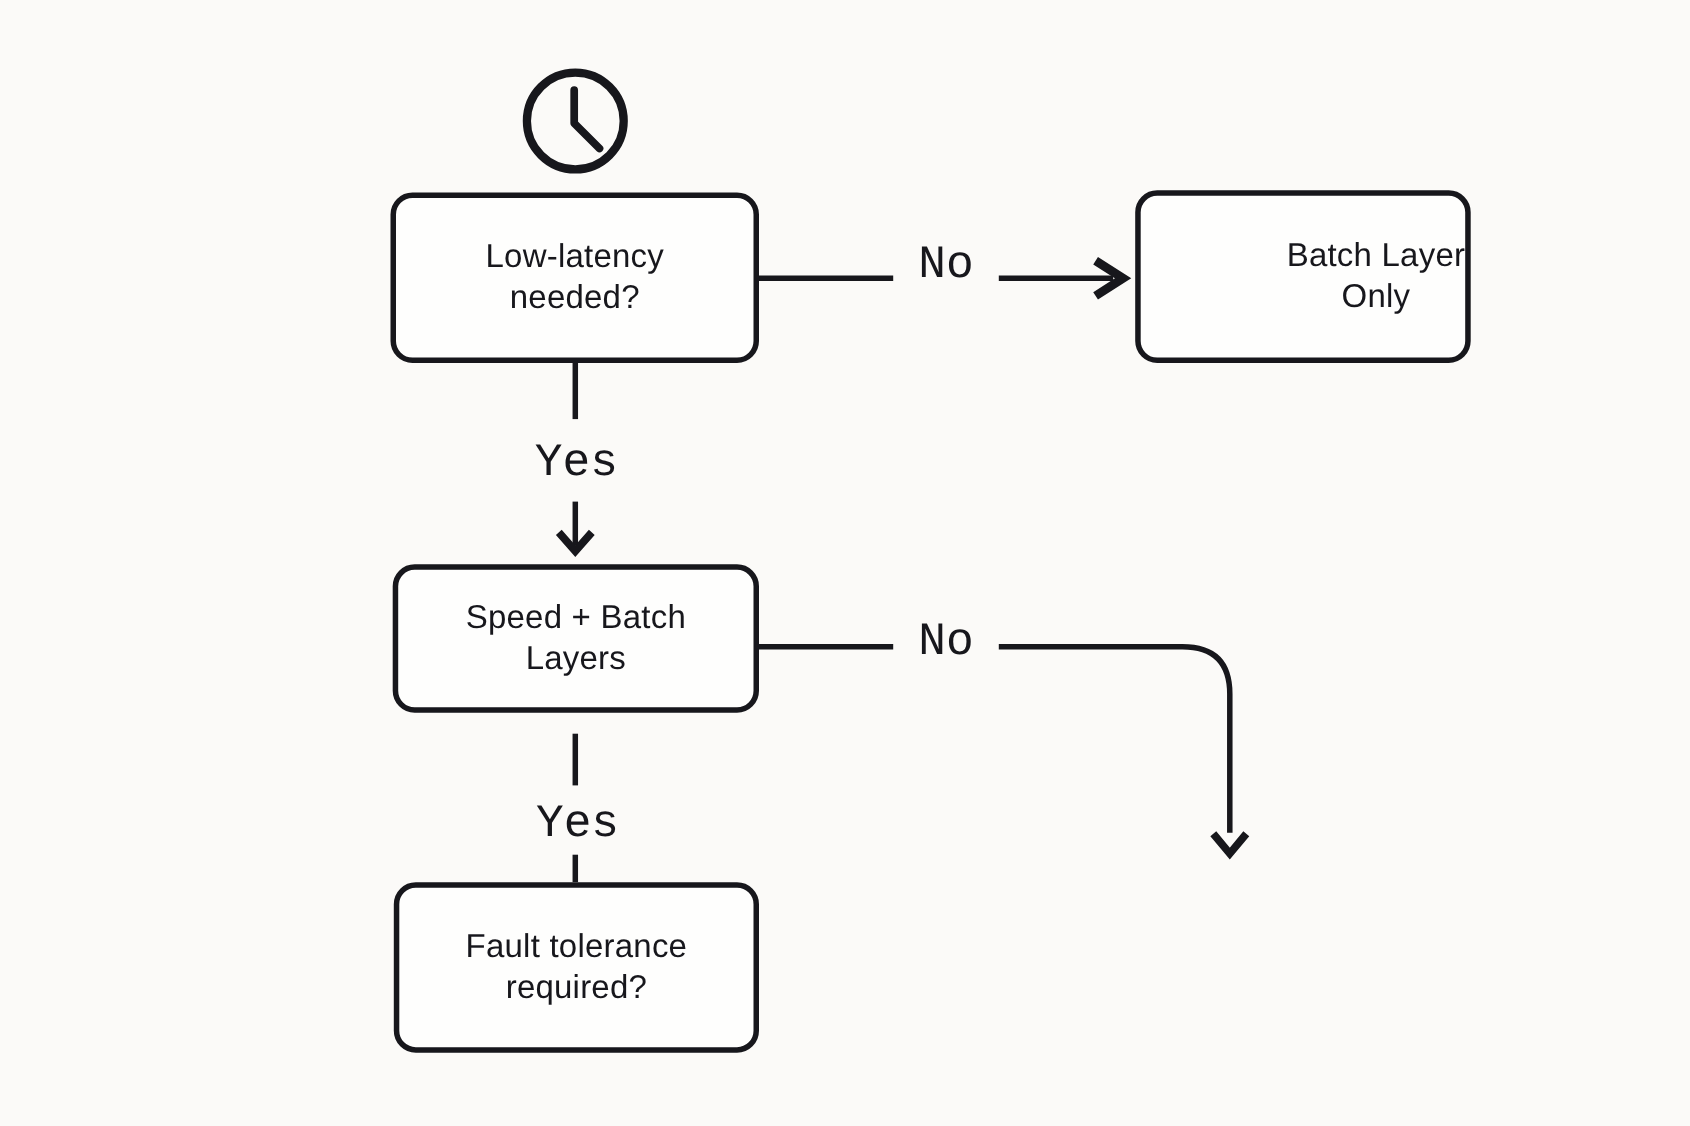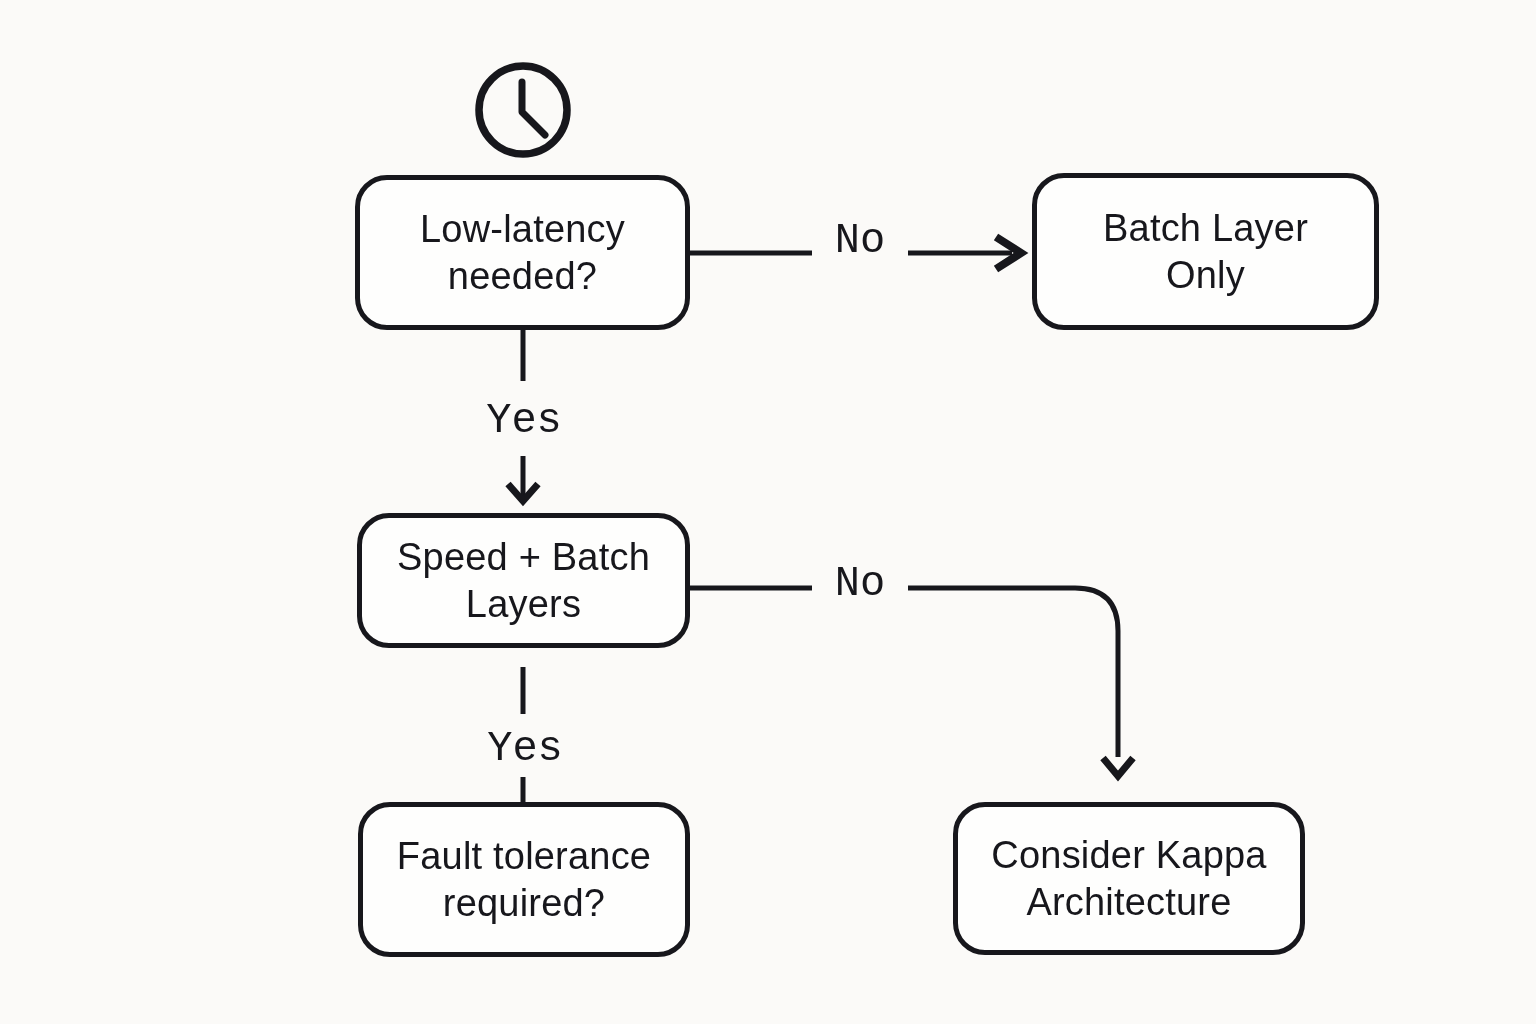--- a/index.html
+++ b/index.html
@@ -20,43 +20,43 @@
     position: absolute;
     left: 0;
     top: 0;
     width: 1536px;
     height: 1024px;
   }
   .node {
     position: absolute;
     box-sizing: border-box;
     border: 5px solid #17171c;
-    border-radius: 32px;
+    border-radius: 20px;
     background: #fefefd;
     display: flex;
     align-items: center;
     justify-content: center;
     text-align: center;
-    font-size: 38px;
+    font-size: 30px;
     font-weight: 500;
     line-height: 1.22;
     white-space: pre-line;
     letter-spacing: 0.2px;
   }
   .edge-label {
     position: absolute;
     transform: translate(-50%, -50%);
     font-size: 42px;
     font-weight: 500;
     line-height: 1;
     background: transparent;
     font-family: Liberation Mono, monospace;
   }
   .node-low-latency   { left: 355px;  top: 175px; width: 335px; height: 155px; }
-  .node-batch-only    { left: 1032px; top: 173px; width: 347px; height: 157px; }
+  .node-batch-only    { left: 1032px; top: 173px; width: 305px; height: 157px; justify-content: flex-end; }
   .node-speed-batch   { left: 357px;  top: 513px; width: 333px; height: 135px; }
   .node-kappa         { left: 953px;  top: 802px; width: 352px; height: 153px; }
   .node-fault         { left: 358px;  top: 802px; width: 332px; height: 155px; }
   .label-no1  { left: 860px; top: 241px; }
   .label-yes1 { left: 524px; top: 421px; }
   .label-no2  { left: 860px; top: 584px; }
   .label-yes2 { left: 525px; top: 749px; }
 </style>
 </head>
 <body>
@@ -94,24 +94,20 @@
   <div class="node node-batch-only">
     <span>Batch Layer
 Only</span>
   </div>
 
   <div class="node node-speed-batch">
     <span>Speed + Batch
 Layers</span>
   </div>
 
-  <div class="node node-kappa">
-    <span>Consider Kappa
-Architecture</span>
-  </div>
 
   <div class="node node-fault">
     <span>Fault tolerance
 required?</span>
   </div>
 
   <div class="edge-label label-no1">No</div>
   <div class="edge-label label-yes1">Yes</div>
   <div class="edge-label label-no2">No</div>
   <div class="edge-label label-yes2">Yes</div>

